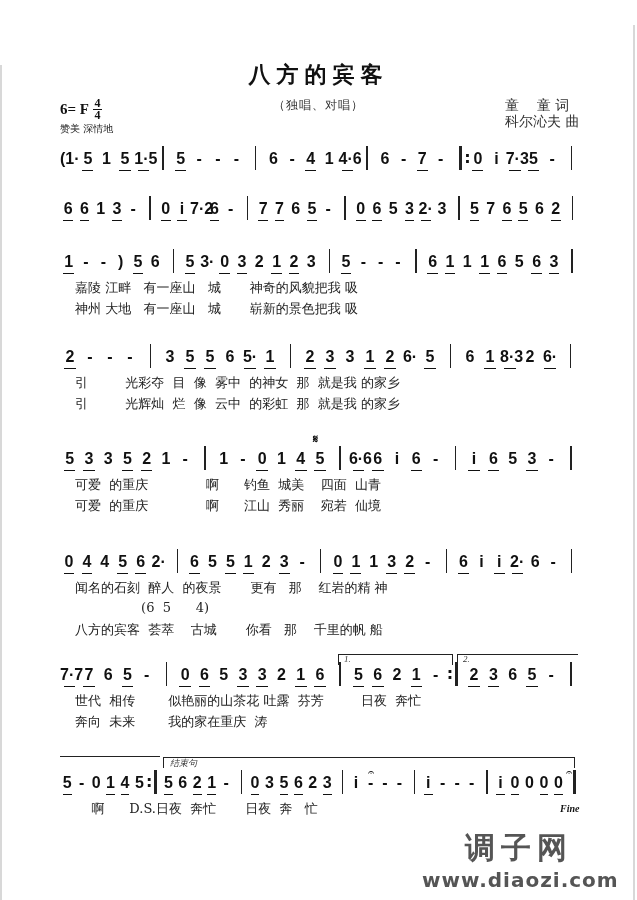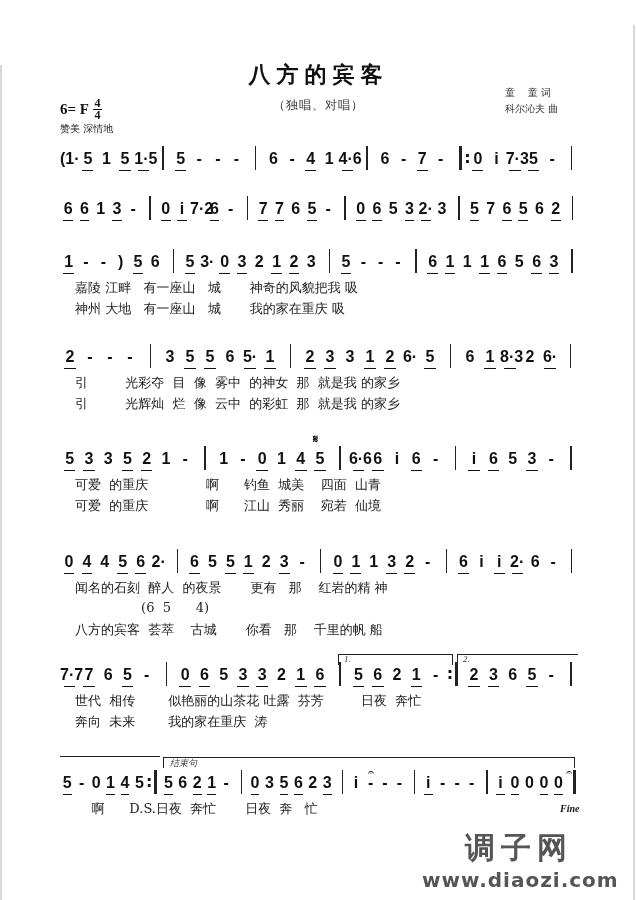--- a/index.html
+++ b/index.html
@@ -11,22 +11,22 @@
   .title { position: absolute; left: 0; width: 637px; top: 60px; text-align: center;
            font-family: "DejaVu Serif", serif; font-size: 22px; font-weight: bold; letter-spacing: 6px; }
   .subtitle { position: absolute; left: 0; width: 637px; top: 97px; text-align: center;
               font-family: "DejaVu Serif", serif; font-size: 12px; color: #333; letter-spacing: 1px; }
   .key { position: absolute; left: 60px; top: 98px; font-family: "Liberation Serif", serif;
          font-size: 15px; font-weight: bold; display: flex; align-items: center; gap: 4px; }
   .timesig { display: inline-flex; flex-direction: column; align-items: center; line-height: 11px;
              font-size: 12px; font-weight: bold; }
   .timesig .bar { width: 9px; height: 1px; background: #111; }
   .tempo { position: absolute; left: 60px; top: 122px; font-size: 10px; color: #222; }
-  .credits { position: absolute; left: 505px; top: 85px; font-family: "DejaVu Serif", serif;
-             font-size: 10px; line-height: 16px; color: #333; }
+  .credits { position: absolute; left: 505px; top: 97px; font-family: "DejaVu Serif", serif;
+             font-size: 14px; line-height: 16px; color: #333; }
   .credits div { white-space: pre; }
 
   .system { position: absolute; left: 0; width: 637px; }
   .n { position: absolute; top: 0; text-align: center; }
   .lyric { position: absolute; font-family: "DejaVu Serif", serif; font-size: 13px; color: #222;
            white-space: pre; letter-spacing: 0px; }
   .barline { position: absolute; width: 1.4px; background: #222; }
   .u1 { position: absolute; height: 1.2px; background: #111; }
   .bracket { position: absolute; border-top: 1.2px solid #222; border-left: 1.2px solid #222; }
   .small { position: absolute; font-size: 9px; font-style: italic; color: #333; font-family: "Liberation Serif", serif; }
@@ -195,21 +195,21 @@
       <div class="u1" style="left: 479.467px; width: 10.4px; top: 20px;"></div>
       <div class="n" style="left: 493.333px; width: 17.3333px; font-family: &quot;Liberation Sans&quot;, sans-serif; font-weight: bold; font-size: 16px;">6</div>
       <div class="u1" style="left: 496.8px; width: 10.4px; top: 20px;"></div>
       <div class="n" style="left: 510.667px; width: 17.3333px; font-family: &quot;Liberation Sans&quot;, sans-serif; font-weight: bold; font-size: 16px;">5</div>
       <div class="n" style="left: 528px; width: 17.3333px; font-family: &quot;Liberation Sans&quot;, sans-serif; font-weight: bold; font-size: 16px;">6</div>
       <div class="u1" style="left: 531.467px; width: 10.4px; top: 20px;"></div>
       <div class="n" style="left: 545.333px; width: 17.3333px; font-family: &quot;Liberation Sans&quot;, sans-serif; font-weight: bold; font-size: 16px;">3</div>
       <div class="u1" style="left: 548.8px; width: 10.4px; top: 20px;"></div>
       <div class="barline" style="left: 571.333px; top: -4px; height: 24px;"></div>
       <div class="lyric" style="left: 75px; top: 26px;">嘉陵 江畔   有一座山   城       神奇的风貌把我 吸</div>
-      <div class="lyric" style="left: 75px; top: 47px;">神州 大地   有一座山   城       我的家在重庆 吸</div>
+      <div class="lyric" style="left: 75px; top: 47px;">神州 大地   有一座山   城       崭新的景色把我 吸</div>
     </div>
     <div class="system" style="top: 348px;">
       <div class="n" style="left: 60px; width: 20px; font-family: &quot;Liberation Sans&quot;, sans-serif; font-weight: bold; font-size: 16px;">2</div>
       <div class="u1" style="left: 64px; width: 12px; top: 20px;"></div>
       <div class="n" style="left: 80px; width: 20px; font-family: &quot;Liberation Sans&quot;, sans-serif; font-weight: bold; font-size: 16px;">-</div>
       <div class="n" style="left: 100px; width: 20px; font-family: &quot;Liberation Sans&quot;, sans-serif; font-weight: bold; font-size: 16px;">-</div>
       <div class="n" style="left: 120px; width: 20px; font-family: &quot;Liberation Sans&quot;, sans-serif; font-weight: bold; font-size: 16px;">-</div>
       <div class="barline" style="left: 150px; top: -4px; height: 24px;"></div>
       <div class="n" style="left: 160px; width: 20px; font-family: &quot;Liberation Sans&quot;, sans-serif; font-weight: bold; font-size: 16px;">3</div>
       <div class="n" style="left: 180px; width: 20px; font-family: &quot;Liberation Sans&quot;, sans-serif; font-weight: bold; font-size: 16px;">5</div>

